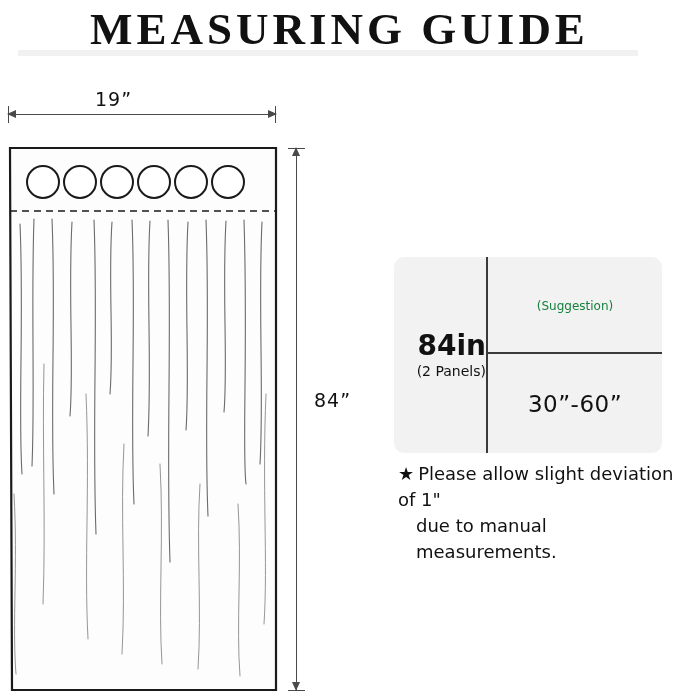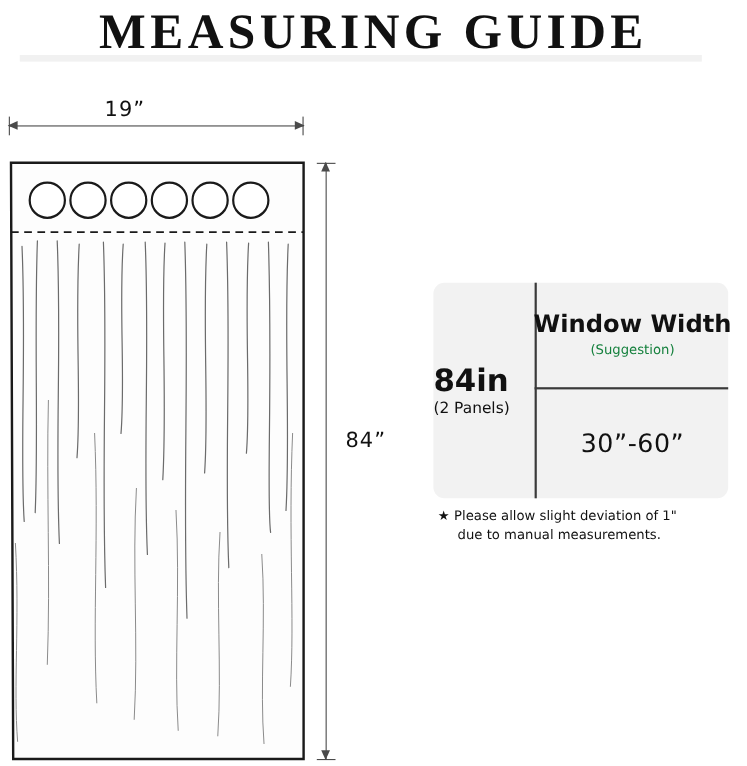--- a/index.html
+++ b/index.html
@@ -192,21 +192,21 @@
     background: #3a3a3a;
   }
   .card-left {
     position: absolute;
     left: 394px;
     top: 257px;
     width: 92px;
     height: 196px;
     display: flex;
     flex-direction: column;
-    align-items: flex-start;
+    align-items: flex-end;
     justify-content: center;
   }
   .card-left .big {
     font-family: "DejaVu Sans", sans-serif;
     font-weight: 700;
     font-size: 28px;
     color: #111;
     line-height: 1.1;
   }
   .card-left .small {
@@ -258,21 +258,21 @@
     letter-spacing: 0.5px;
     white-space: nowrap;
   }
 
   .note {
     position: absolute;
     left: 398px;
     top: 461px;
     width: 276px;
     font-family: "DejaVu Sans", sans-serif;
-    font-size: 12px;
+    font-size: 18px;
     line-height: 1.45;
     color: #111;
   }
   .note .star {
     display: inline-block;
     margin-right: 4px;
   }
   .note .line2 {
     display: block;
     padding-left: 18px;
@@ -341,21 +341,20 @@
 <div class="info-card"></div>
 <div class="card-vline"></div>
 <div class="card-hline"></div>
 
 <div class="card-left">
   <span class="big">84in</span>
   <span class="small">(2 Panels)</span>
 </div>
 
 <div class="card-tr">
-  <span class="head">Window Width</span>
   <span class="sub">(Suggestion)</span>
 </div>
 
 <div class="card-br">
   <span class="range">30”-60”</span>
 </div>
 
 <div class="note">
   <span class="star">★</span><span>Please allow slight deviation of 1"</span>
   <span class="line2">due to manual measurements.</span>

